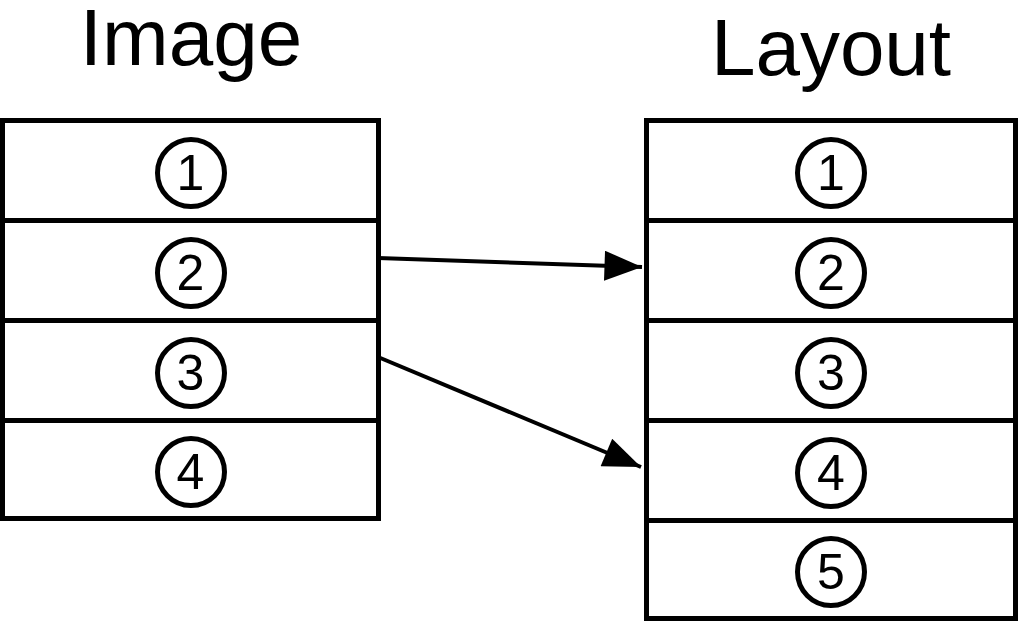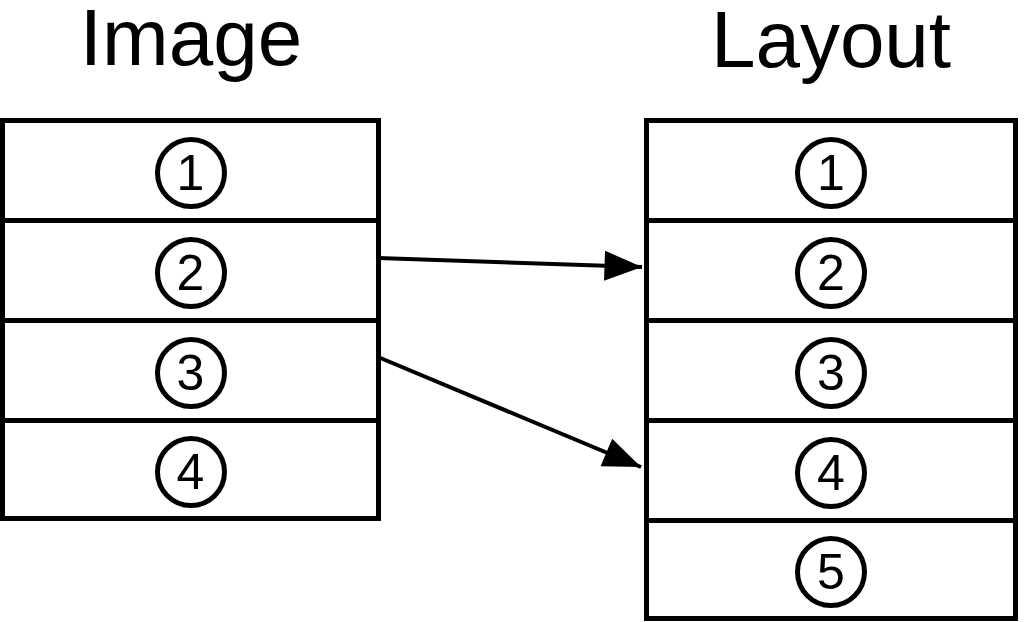--- a/index.html
+++ b/index.html
@@ -17,21 +17,21 @@
     position: absolute;
     top: -2px;
     font-size: 80px;
     line-height: 1;
     font-weight: 400;
     text-align: center;
     color: #000000;
     white-space: nowrap;
   }
   .title-image  { left: 0px;   width: 382px; }
-  .title-layout { left: 644px; width: 374px; top: 0px; }
+  .title-layout { left: 644px; width: 374px; top: 8px; }
   .stack {
     position: absolute;
     background: #ffffff;
     border: 5px solid #000000;
     display: flex;
     flex-direction: column;
   }
   .stack-image  { left: 0px;   top: 118px; width: 381px; height: 403px; }
   .stack-layout { left: 644px; top: 118px; width: 374px; height: 503px; }
   .row {

